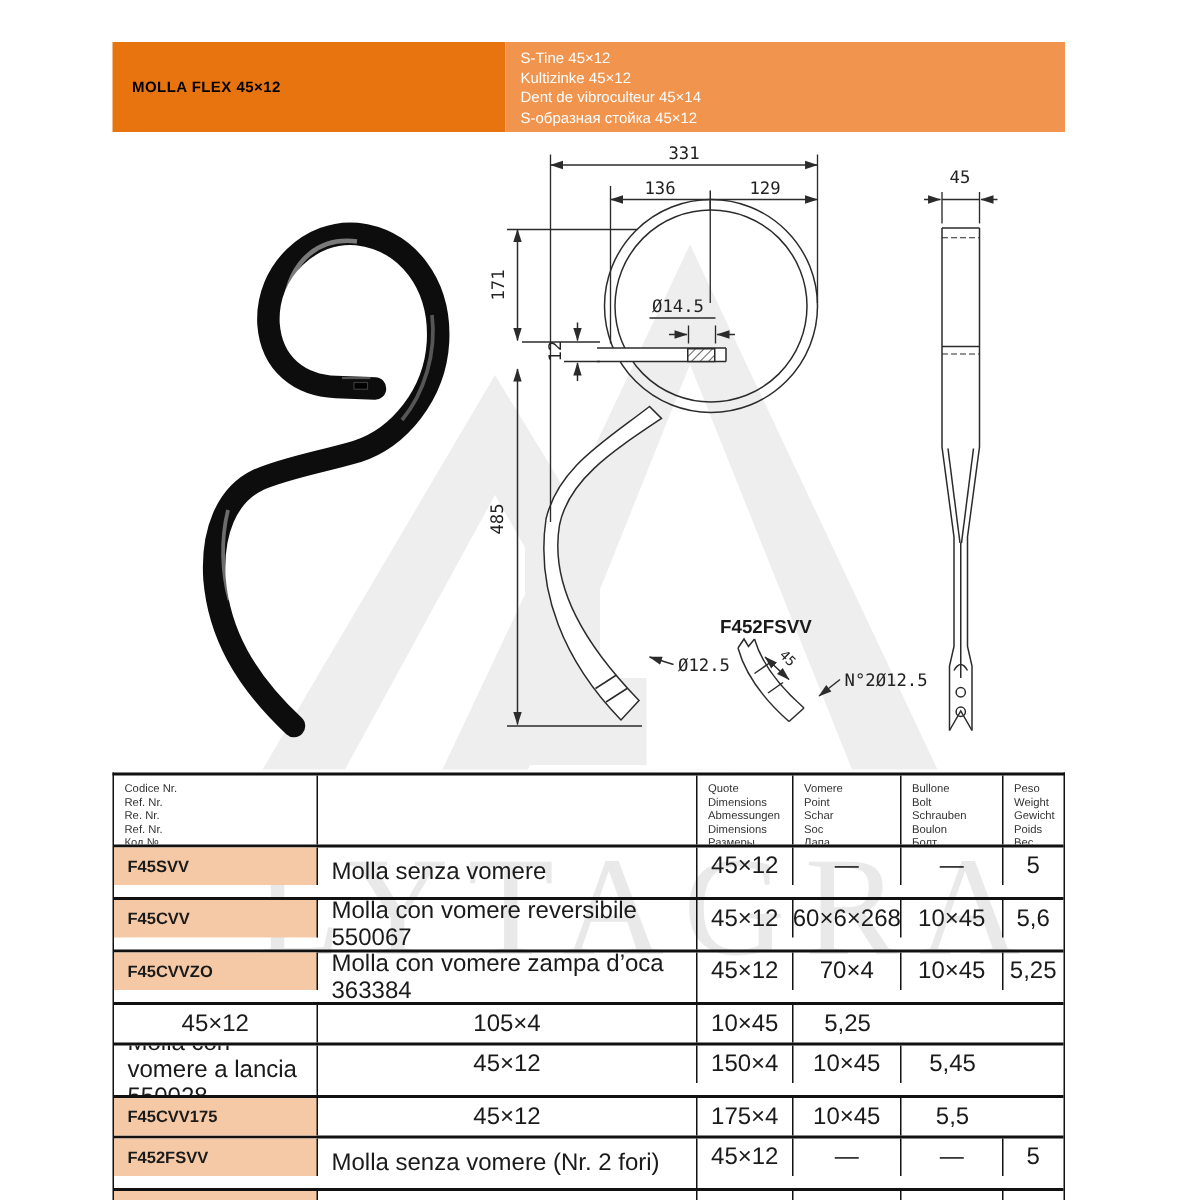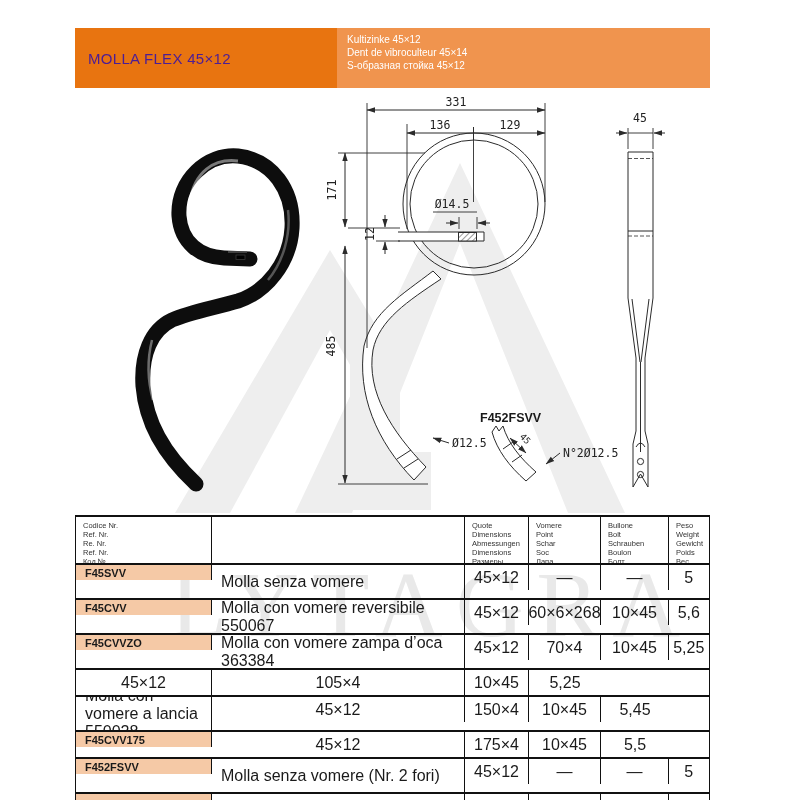--- a/index.html
+++ b/index.html
@@ -1,34 +1,34 @@
 <!DOCTYPE html>
 <html><head>
 <meta charset="utf-8">
 <style>
   html,body{margin:0;padding:0;background:#fff}
   body{width:800px;height:800px;overflow:hidden;font-family:"Liberation Sans",sans-serif}
   .page{position:relative;width:800px;height:800px;background:#fff}
   #gfx{position:absolute;left:0;top:0;z-index:1}
   
   .band{position:absolute;left:75px;top:28px;width:635px;height:60px;display:flex;z-index:3}
-  .band-left{width:262px;background:#e87410;color:#4c1d95;font-weight:normal;font-size:15px;
+  .band-left{width:262px;background:#e87410;color:#000000;font-weight:bold;font-size:10px;
     display:flex;align-items:center;padding-left:13px;box-sizing:border-box;letter-spacing:.3px}
   .band-right{flex:1;background:#f0944e;color:#fff;font-size:10px;line-height:13.2px;
     padding:5px 0 0 10px;box-sizing:border-box}
   
   .tbl{position:absolute;left:75px;top:515px;width:635px;z-index:2;
     border-top:2px solid #111;border-left:1.2px solid #111;border-right:1.4px solid #111;box-sizing:border-box}
   .trow{display:grid;grid-template-columns:136px 253px 64px 72px 68px 39.6px;border-bottom:2px solid #111}
   .trow.partial{border-bottom:none;height:13px}
   .cell{border-right:1.2px solid #111;box-sizing:border-box;color:#1a1a1a;overflow:hidden}
   .cell:last-child{border-right:none}
   .h{font-size:7.5px;line-height:9px;color:#333;padding:4px 2px 0 7px;height:46px}
   .c-code{background:#f5c9a6;font-weight:bold;font-size:11px;display:flex;align-items:center;
-    padding-left:9px;height:15px}
+    padding-left:9px;height:25px}
   .c-desc{font-size:16px;display:flex;align-items:center;padding-left:9px;height:33px}
   .c-val{font-size:16px;display:flex;align-items:center;justify-content:center;height:25px}
   .dim{font-family:"DejaVu Sans Mono",monospace;font-size:11.5px;fill:#222}
   .dims{font-family:"DejaVu Sans Mono",monospace;font-size:9px;fill:#222}
   .lbl{font-family:"Liberation Sans",sans-serif;font-size:12.5px;font-weight:bold;fill:#1a1a1a}
 </style>
 </head>
 <body>
 
 <div class="page">
@@ -157,20 +157,21 @@
       <text class="dims" transform="translate(523,441) rotate(45)" text-anchor="middle">45</text>
       <text class="dim" x="563" y="457" text-anchor="start">N°2Ø12.5</text>
       <text class="dim" x="640" y="122" text-anchor="middle">45</text>
       <text class="lbl" x="480" y="422" text-anchor="start">F452FSVV</text>
     </g>
   </svg>
 
   <div class="band">
     <div class="band-left">MOLLA FLEX 45×12</div>
     <div class="band-right">
+      <div>S-Tine 45×12</div>
       <div>Kultizinke 45×12</div>
       <div>Dent de vibroculteur 45×14</div>
       <div>S-образная стойка 45×12</div>
     </div>
   </div>
 
   <div class="tbl">
     <div class="trow" id="hdr-row">
         <div class="cell h">
           <div>Codice Nr.</div>

